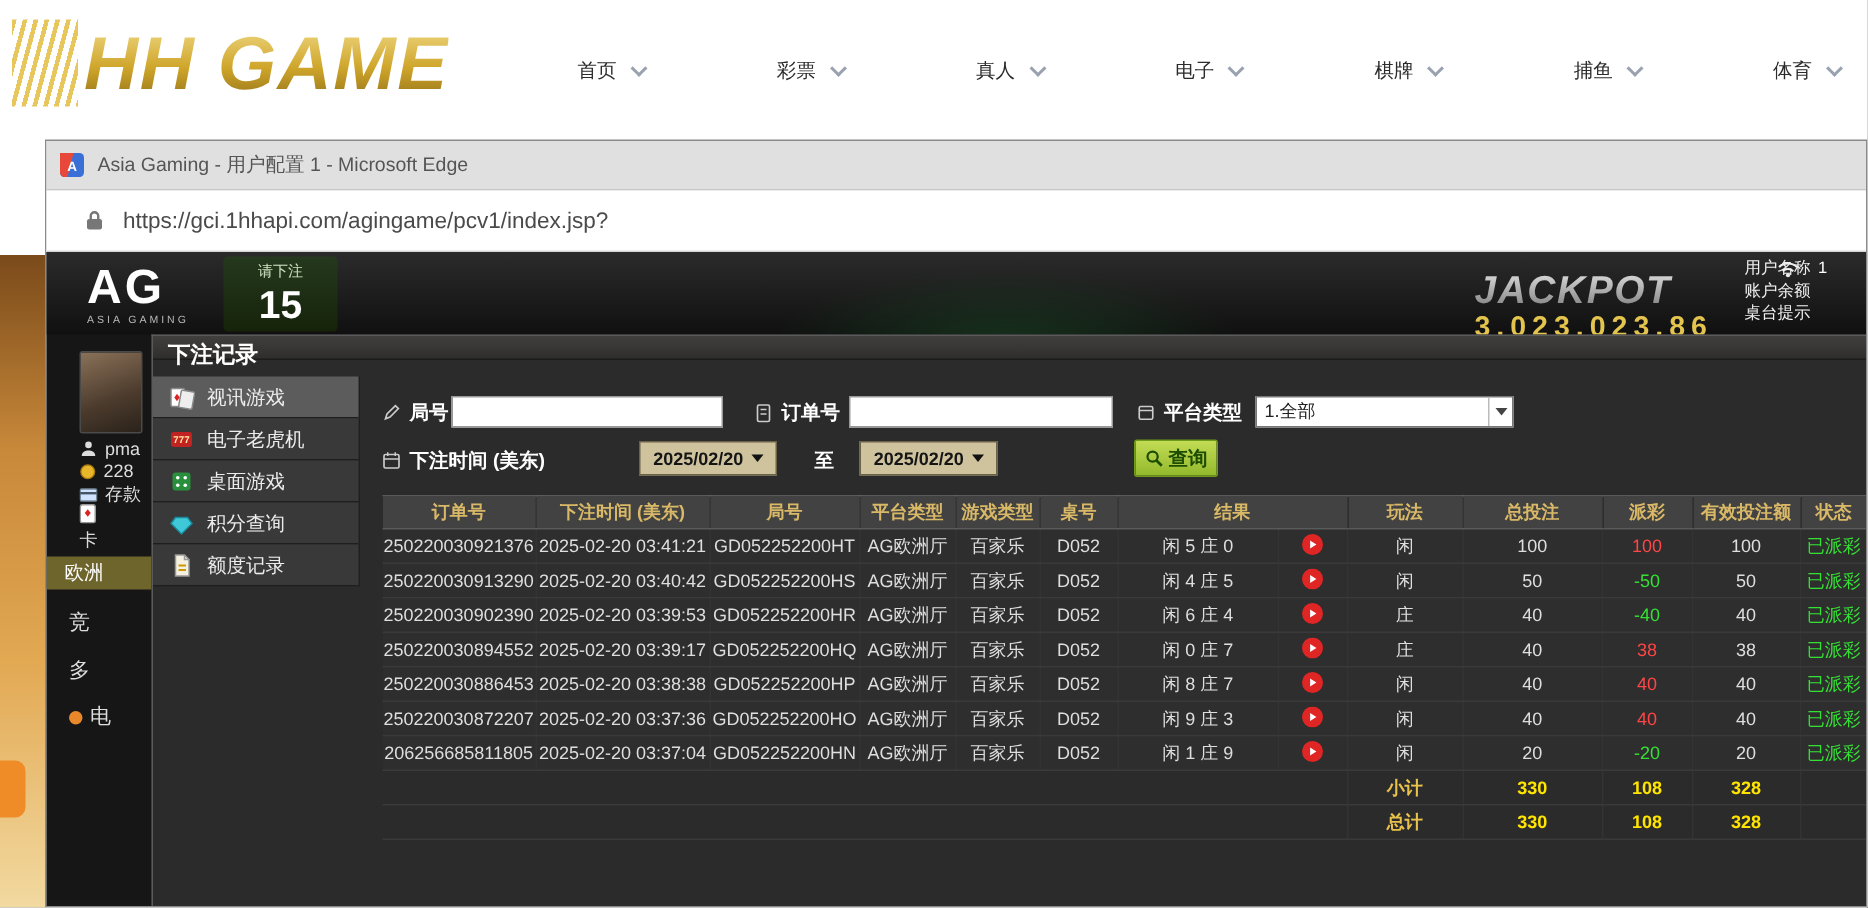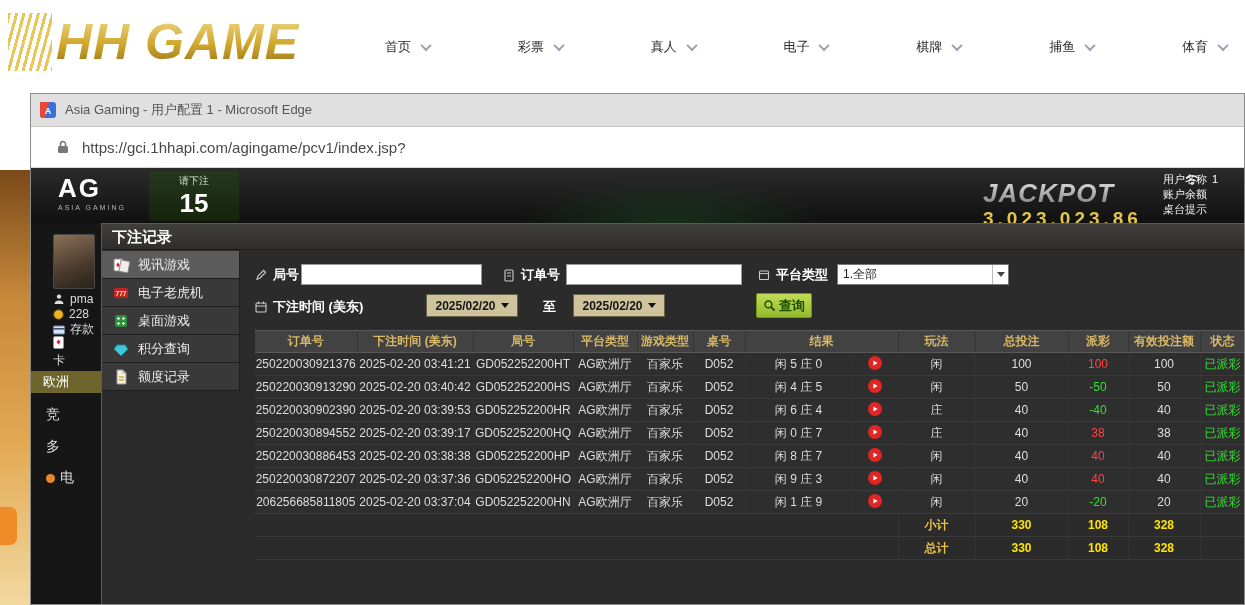--- a/index.html
+++ b/index.html
@@ -34,23 +34,23 @@
   .urlbar{height:41px;background:#fff;display:flex;align-items:center;padding-left:24px;gap:11px;
     border-bottom:1px solid #d6d6d6;flex:0 0 auto}
   .url{font-size:15px;color:#4a4a4a;cursor:text}
   .content{flex:1;position:relative;background:#161616;overflow:hidden}
 
   
   .bg-strip{position:absolute;left:0;top:0;right:0;height:55px;
     background:radial-gradient(ellipse 220px 70px at 640px 60px,rgba(25,70,35,.6),transparent 70%),
                linear-gradient(180deg,#2b2b2b,#101010)}
   .ag-logo{position:absolute;left:27px;top:7px;color:#fff;line-height:1}
-  .ag-logo-main{font-size:26px;font-weight:bold;letter-spacing:2px}
+  .ag-logo-main{font-size:32px;font-weight:bold;letter-spacing:2px}
   .ag-logo-sub{font-size:7px;letter-spacing:2px;color:#b8b8b8;margin-top:3px}
-  .countdown{position:absolute;left:118px;top:3px;width:90px;height:50px;text-align:center;
+  .countdown{position:absolute;left:118px;top:3px;width:76px;height:50px;text-align:center;
     background:linear-gradient(180deg,#25391f,#152309);border-radius:3px}
   .cd-label{font-size:10px;color:#cfe0c0;margin-top:3px}
   .cd-value{font-size:26px;font-weight:bold;color:#fff}
   .jackpot{position:absolute;left:952px;top:12px;width:230px;line-height:1}
   .jp-label{font-style:italic;font-weight:bold;font-size:26px;letter-spacing:1px;
     background:linear-gradient(180deg,#e0e0e0,#808080);-webkit-background-clip:text;background-clip:text;color:transparent}
   .jp-value{font-size:19px;font-weight:bold;color:#e3c44e;letter-spacing:4px;margin-top:3px;white-space:nowrap}
   .wifi{position:absolute;right:44px;top:4px}
   .user-panel{position:absolute;right:3px;top:4px;width:78px;font-size:11px;color:#f0f0f0;line-height:15px;white-space:nowrap;overflow:hidden}
   .user-badge{margin-left:5px;color:#fff}
@@ -64,21 +64,21 @@
   .sb-frag-card{position:absolute;left:22px;top:184px;color:#ddd;font-size:12px;cursor:pointer}
   .sb-olive{position:absolute;left:0;top:203px;width:70px;height:22px;background:#6e652c;color:#fff;
     font-size:13px;line-height:22px;padding-left:12px;cursor:pointer;white-space:nowrap;overflow:hidden}
   .sb-frag{position:absolute;left:15px;color:#ddd;font-size:14px;cursor:pointer;display:flex;align-items:center;gap:5px}
   .f1{top:238px}.f2{top:270px}.f3{top:301px}
   .dot-orange{width:9px;height:9px;border-radius:50%;background:#e8882a;display:inline-block}
 
   
   .panel{position:absolute;left:70px;top:55px;right:0;bottom:0;background:#2b2b2b;z-index:3;
     border-top:1px solid #5a5a5a;border-left:1px solid #5a5a5a}
-  .panel-title{height:26px;line-height:26px;padding-left:10px;font-size:15px;font-weight:bold;color:#fff;
+  .panel-title{height:16px;line-height:26px;padding-left:10px;font-size:15px;font-weight:bold;color:#fff;
     background:linear-gradient(180deg,#403f3d,#2f2e2c);border-bottom:1px solid #1c1c1c}
   .menu{position:absolute;left:0;top:27px;width:138px;border-right:1px solid #1f1f1f}
   .menu-item{height:28px;display:flex;align-items:center;gap:8px;padding-left:10px;background:#393939;
     border-bottom:1px solid #1e1e1e;font-size:13px;color:#ececec;cursor:pointer}
   .menu-item.active{background:#5c5c5c}
   .menu-item svg{flex:0 0 auto}
 
   .flabel{position:absolute;display:flex;align-items:center;gap:5px;font-size:13px;font-weight:bold;color:#fff;white-space:nowrap}
   .f-round-label{left:152px;top:42px}.f-order-label{left:400px;top:42px}
   .f-platform-label{left:655px;top:42px}.f-time-label{left:152px;top:74px}

